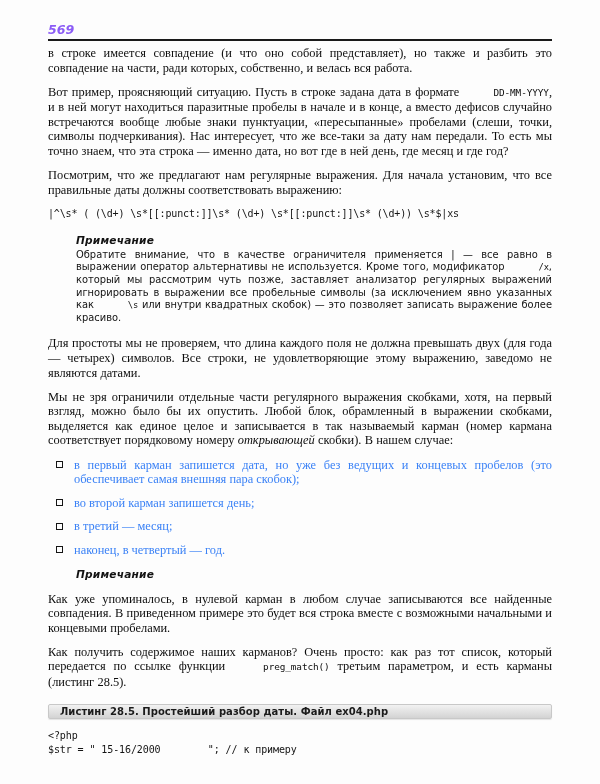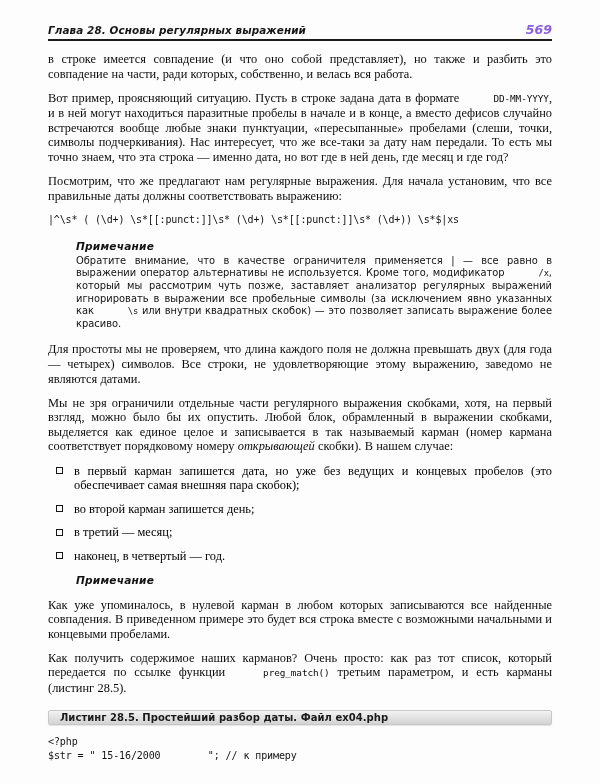--- a/index.html
+++ b/index.html
@@ -59,21 +59,21 @@
   
   p.para {
     font-family: "Liberation Serif", serif;
     font-size: 12.4px;
     line-height: 14.6px;
     text-align: justify;
     margin: 0 0 9.5px 0;
     color: #0d0d0d;
     word-spacing: 0.2px;
   }
-  p.para.first { margin-top: 11px; }
+  p.para.first { margin-top: 5px; }
   .mono-inline {
     font-family: "DejaVu Sans Mono", monospace;
     font-size: 9.4px;
     letter-spacing: -0.1px;
     padding-left: 30px;
   }
   .ital { font-style: italic; }
 
   
   .codeline {
@@ -117,21 +117,21 @@
     padding: 0;
   }
   ul.blist li {
     position: relative;
     padding-left: 26px;
     font-family: "Liberation Serif", serif;
     font-size: 12.4px;
     line-height: 14.6px;
     text-align: justify;
     margin-bottom: 9px;
-    color: #000000;
+    color: #3b82f6;
   }
   ul.blist li .sqbullet {
     position: absolute;
     left: 8px;
     top: 3.2px;
     width: 7px;
     height: 7px;
     border: 1.4px solid #151515;
     box-sizing: border-box;
     display: block;
@@ -170,21 +170,20 @@
     letter-spacing: -0.1px;
   }
 </style>
 </head>
 <body>
 
 <div class="page">
   <div class="content">
 
     <div class="runhead">
-      <span class="runhead-title">Глава 28. Основы регулярных выражений</span>
       <span class="runhead-page">569</span>
     </div>
 
     <p class="para first">в строке имеется совпадение (и что оно собой представляет), но также и разбить это совпадение на части, ради которых, собственно, и велась вся работа.</p>
 
     <p class="para"><span>Вот пример, проясняющий ситуацию. Пусть в строке задана дата в формате </span><span class="mono-inline">DD-MM-YYYY</span><span>, и в ней могут находиться паразитные пробелы в начале и в конце, а вместо дефисов случайно встречаются вообще любые знаки пунктуации, «пересыпанные» пробелами (слеши, точки, символы подчеркивания). Нас интересует, что же все-таки за дату нам передали. То есть мы точно знаем, что эта строка — именно дата, но вот где в ней день, где месяц и где год?</span></p>
 
     <p class="para">Посмотрим, что же предлагают нам регулярные выражения. Для начала установим, что все правильные даты должны соответствовать выражению:</p>
 
     <div class="codeline">|^\s* ( (\d+) \s*[[:punct:]]\s* (\d+) \s*[[:punct:]]\s* (\d+)) \s*$|xs</div>
@@ -202,21 +201,21 @@
       <li><span class="sqbullet"></span><span>в первый карман запишется дата, но уже без ведущих и концевых пробелов (это обеспечивает самая внешняя пара скобок);</span></li>
       <li><span class="sqbullet"></span><span>во второй карман запишется день;</span></li>
       <li><span class="sqbullet"></span><span>в третий — месяц;</span></li>
       <li><span class="sqbullet"></span><span>наконец, в четвертый — год.</span></li>
     </ul>
 
     <div class="note">
       <div class="note-title">Примечание</div>
     </div>
 
-    <p class="para">Как уже упоминалось, в нулевой карман в любом которых записываются все найденные совпадения. В приведенном примере это будет вся строка вместе с возможными начальными и концевыми пробелами.</p>
+    <p class="para">Как уже упоминалось, в нулевой карман в любом случае записываются все найденные совпадения. В приведенном примере это будет вся строка вместе с возможными начальными и концевыми пробелами.</p>
 
     <p class="para"><span>Как получить содержимое наших карманов? Очень просто: как раз тот список, который передается по ссылке функции </span><span class="mono-inline">preg_match()</span><span> третьим параметром, и есть карманы (листинг 28.5).</span></p>
 
     <div class="listing-bar">
       <span class="listing-bar-text">Листинг 28.5. Простейший разбор даты. Файл ex04.php</span>
     </div>
 
     <pre class="listing-code">&lt;?php
 $str = " 15-16/2000        "; // к примеру</pre>
 

